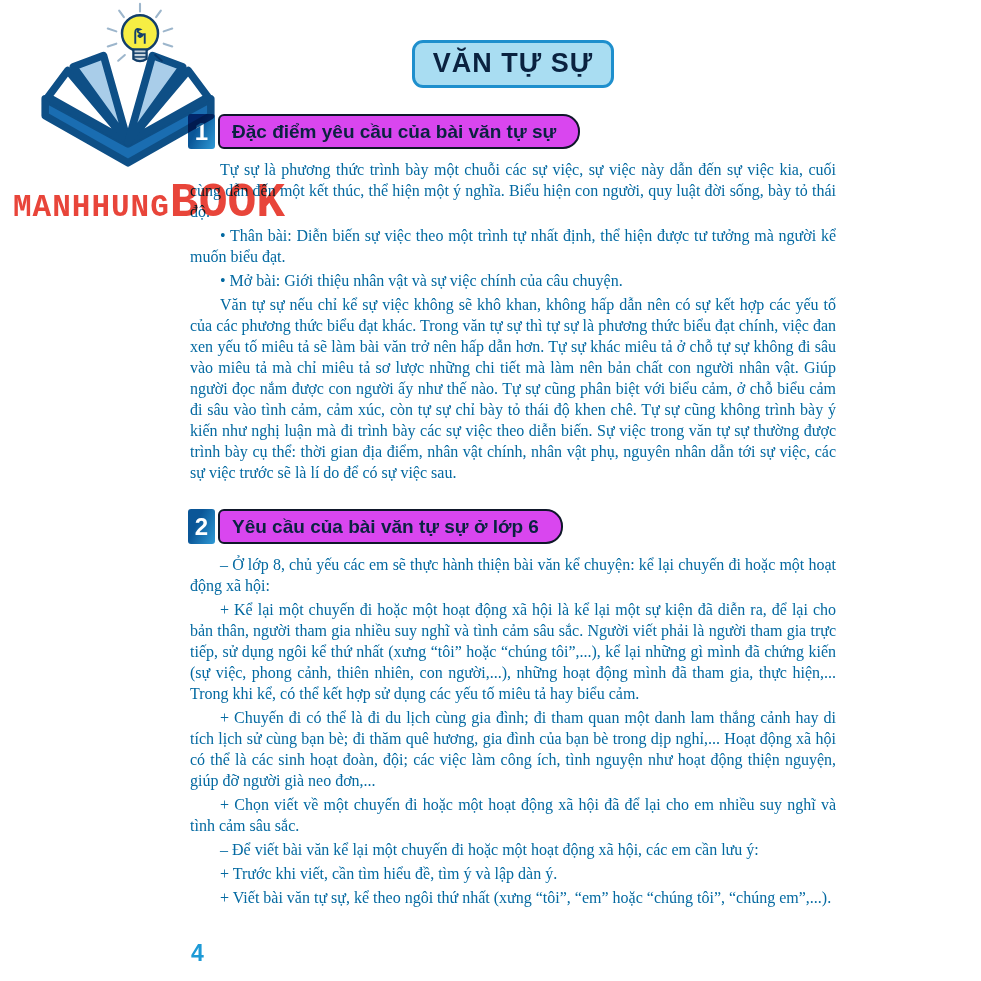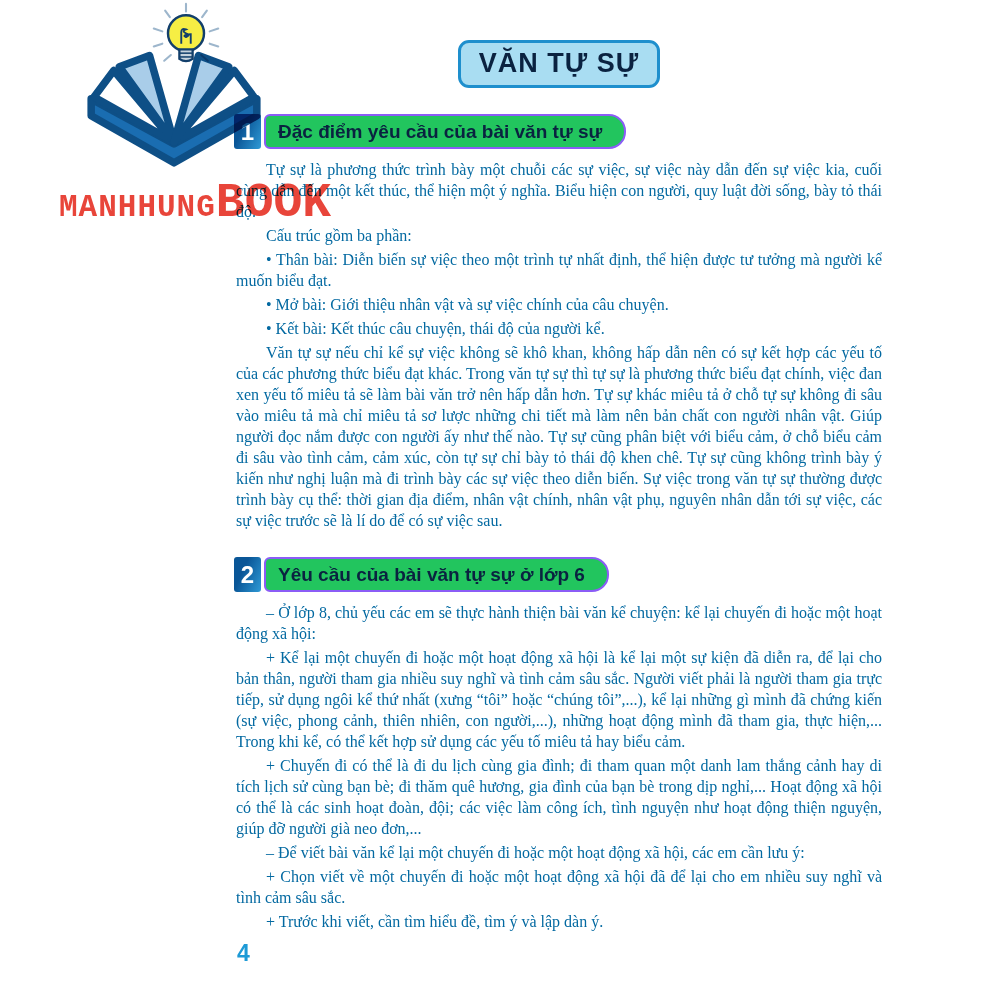--- a/index.html
+++ b/index.html
@@ -1,19 +1,19 @@
 <!DOCTYPE html>
 <html><head>
 <meta charset="utf-8">
 <style>
   * { margin:0; padding:0; box-sizing:border-box; }
   html,body { background:#ffffff; }
   .page {
     position:relative; width:837px; height:981px; background:#ffffff;
-    overflow:hidden; font-family:"Liberation Serif", serif;margin-left:46px;
+    overflow:hidden; font-family:"Liberation Serif", serif;
   }
   .content {
     position:absolute; left:190px; top:40px; width:646px;
   }
   
   .doc-title-wrap { text-align:center; margin-bottom:26px; }
   .title-box {
     display:inline-block; background:#a9ddf2; border:3px solid #1e8fcd;
     border-radius:11px; padding:5px 18px 6px;
     font-family:"Liberation Sans", sans-serif; font-weight:bold;
@@ -24,21 +24,21 @@
     display:flex; align-items:stretch; margin:26px 0 10px -2px; height:35px;
   }
   .section-heading.first { margin-top:4px; }
   .sec-badge {
     width:27px; background:linear-gradient(115deg,#0a5697 35%,#2f9ad6 100%);
     color:#ffffff; font-family:"Liberation Sans", sans-serif; font-weight:bold;
     font-size:24px; display:flex; align-items:center; justify-content:center;
     border-radius:3px; flex:0 0 auto;
   }
   .sec-pill {
-    background:#22c55e; border:2px solid #8b5cf6;
+    background:#d946ef; border:2px solid #0f172a;
     border-radius:6px 17px 17px 6px; margin-left:3px;
     padding:0 22px 0 12px; display:flex; align-items:center;
     font-family:"Liberation Sans", sans-serif; font-weight:bold;
     font-size:19px; color:#0a2240;
   }
   
   .body-text p {
     font-size:16px; line-height:21px; color:#0369a1;
     text-align:justify; text-indent:30px; margin-bottom:3px;
   }
@@ -70,38 +70,37 @@
     <div class="doc-title-wrap">
       <span class="title-box">VĂN TỰ SỰ</span>
     </div>
 
     <div class="section-heading first">
       <span class="sec-badge">1</span>
       <span class="sec-pill">Đặc điểm yêu cầu của bài văn tự sự</span>
     </div>
     <div class="body-text">
       <p>Tự sự là phương thức trình bày một chuỗi các sự việc, sự việc này dẫn đến sự việc kia, cuối cùng dẫn đến một kết thúc, thể hiện một ý nghĩa. Biểu hiện con người, quy luật đời sống, bày tỏ thái độ.</p>
-      <p>Cấu trúc gồm ba phần:</p>
       <p>• Thân bài: Diễn biến sự việc theo một trình tự nhất định, thể hiện được tư tưởng mà người kể muốn biểu đạt.</p>
       <p>• Mở bài: Giới thiệu nhân vật và sự việc chính của câu chuyện.</p>
-      <p>• Kết bài: Kết thúc câu chuyện, thái độ của người kể.</p>
       <p>Văn tự sự nếu chỉ kể sự việc không sẽ khô khan, không hấp dẫn nên có sự kết hợp các yếu tố của các phương thức biểu đạt khác. Trong văn tự sự thì tự sự là phương thức biểu đạt chính, việc đan xen yếu tố miêu tả sẽ làm bài văn trở nên hấp dẫn hơn. Tự sự khác miêu tả ở chỗ tự sự không đi sâu vào miêu tả mà chỉ miêu tả sơ lược những chi tiết mà làm nên bản chất con người nhân vật. Giúp người đọc nắm được con người ấy như thế nào. Tự sự cũng phân biệt với biểu cảm, ở chỗ biểu cảm đi sâu vào tình cảm, cảm xúc, còn tự sự chỉ bày tỏ thái độ khen chê. Tự sự cũng không trình bày ý kiến như nghị luận mà đi trình bày các sự việc theo diễn biến. Sự việc trong văn tự sự thường được trình bày cụ thể: thời gian địa điểm, nhân vật chính, nhân vật phụ, nguyên nhân dẫn tới sự việc, các sự việc trước sẽ là lí do để có sự việc sau.</p>
     </div>
 
     <div class="section-heading">
       <span class="sec-badge">2</span>
       <span class="sec-pill">Yêu cầu của bài văn tự sự ở lớp 6</span>
     </div>
     <div class="body-text">
       <p>– Ở lớp 8, chủ yếu các em sẽ thực hành thiện bài văn kể chuyện: kể lại chuyến đi hoặc một hoạt động xã hội:</p>
       <p>+ Kể lại một chuyến đi hoặc một hoạt động xã hội là kể lại một sự kiện đã diễn ra, để lại cho bản thân, người tham gia nhiều suy nghĩ và tình cảm sâu sắc. Người viết phải là người tham gia trực tiếp, sử dụng ngôi kể thứ nhất (xưng “tôi” hoặc “chúng tôi”,...), kể lại những gì mình đã chứng kiến (sự việc, phong cảnh, thiên nhiên, con người,...), những hoạt động mình đã tham gia, thực hiện,... Trong khi kể, có thể kết hợp sử dụng các yếu tố miêu tả hay biểu cảm.</p>
       <p>+ Chuyến đi có thể là đi du lịch cùng gia đình; đi tham quan một danh lam thắng cảnh hay di tích lịch sử cùng bạn bè; đi thăm quê hương, gia đình của bạn bè trong dịp nghỉ,... Hoạt động xã hội có thể là các sinh hoạt đoàn, đội; các việc làm công ích, tình nguyện như hoạt động thiện nguyện, giúp đỡ người già neo đơn,...</p>
+      <p>+ Chọn viết về một chuyến đi hoặc một hoạt động xã hội đã để lại cho em nhiều suy nghĩ và tình cảm sâu sắc.</p>
       <p>– Để viết bài văn kể lại một chuyến đi hoặc một hoạt động xã hội, các em cần lưu ý:</p>
-      <p>+ Chọn viết về một chuyến đi hoặc một hoạt động xã hội đã để lại cho em nhiều suy nghĩ và tình cảm sâu sắc.</p>
       <p>+ Trước khi viết, cần tìm hiểu đề, tìm ý và lập dàn ý.</p>
+      <p>+ Viết bài văn tự sự, kể theo ngôi thứ nhất (xưng “tôi”, “em” hoặc “chúng tôi”, “chúng em”,...).</p>
     </div>
 
   </div>
 
   <div class="page-number">4</div>
 
   <svg class="wm wm-bulb" viewBox="0 0 100 76">
     <g stroke="#9db6cc" stroke-width="2.2" stroke-linecap="round">
       <line x1="50" y1="2" x2="50" y2="10"></line>
       <line x1="28" y1="9" x2="33" y2="16"></line>

